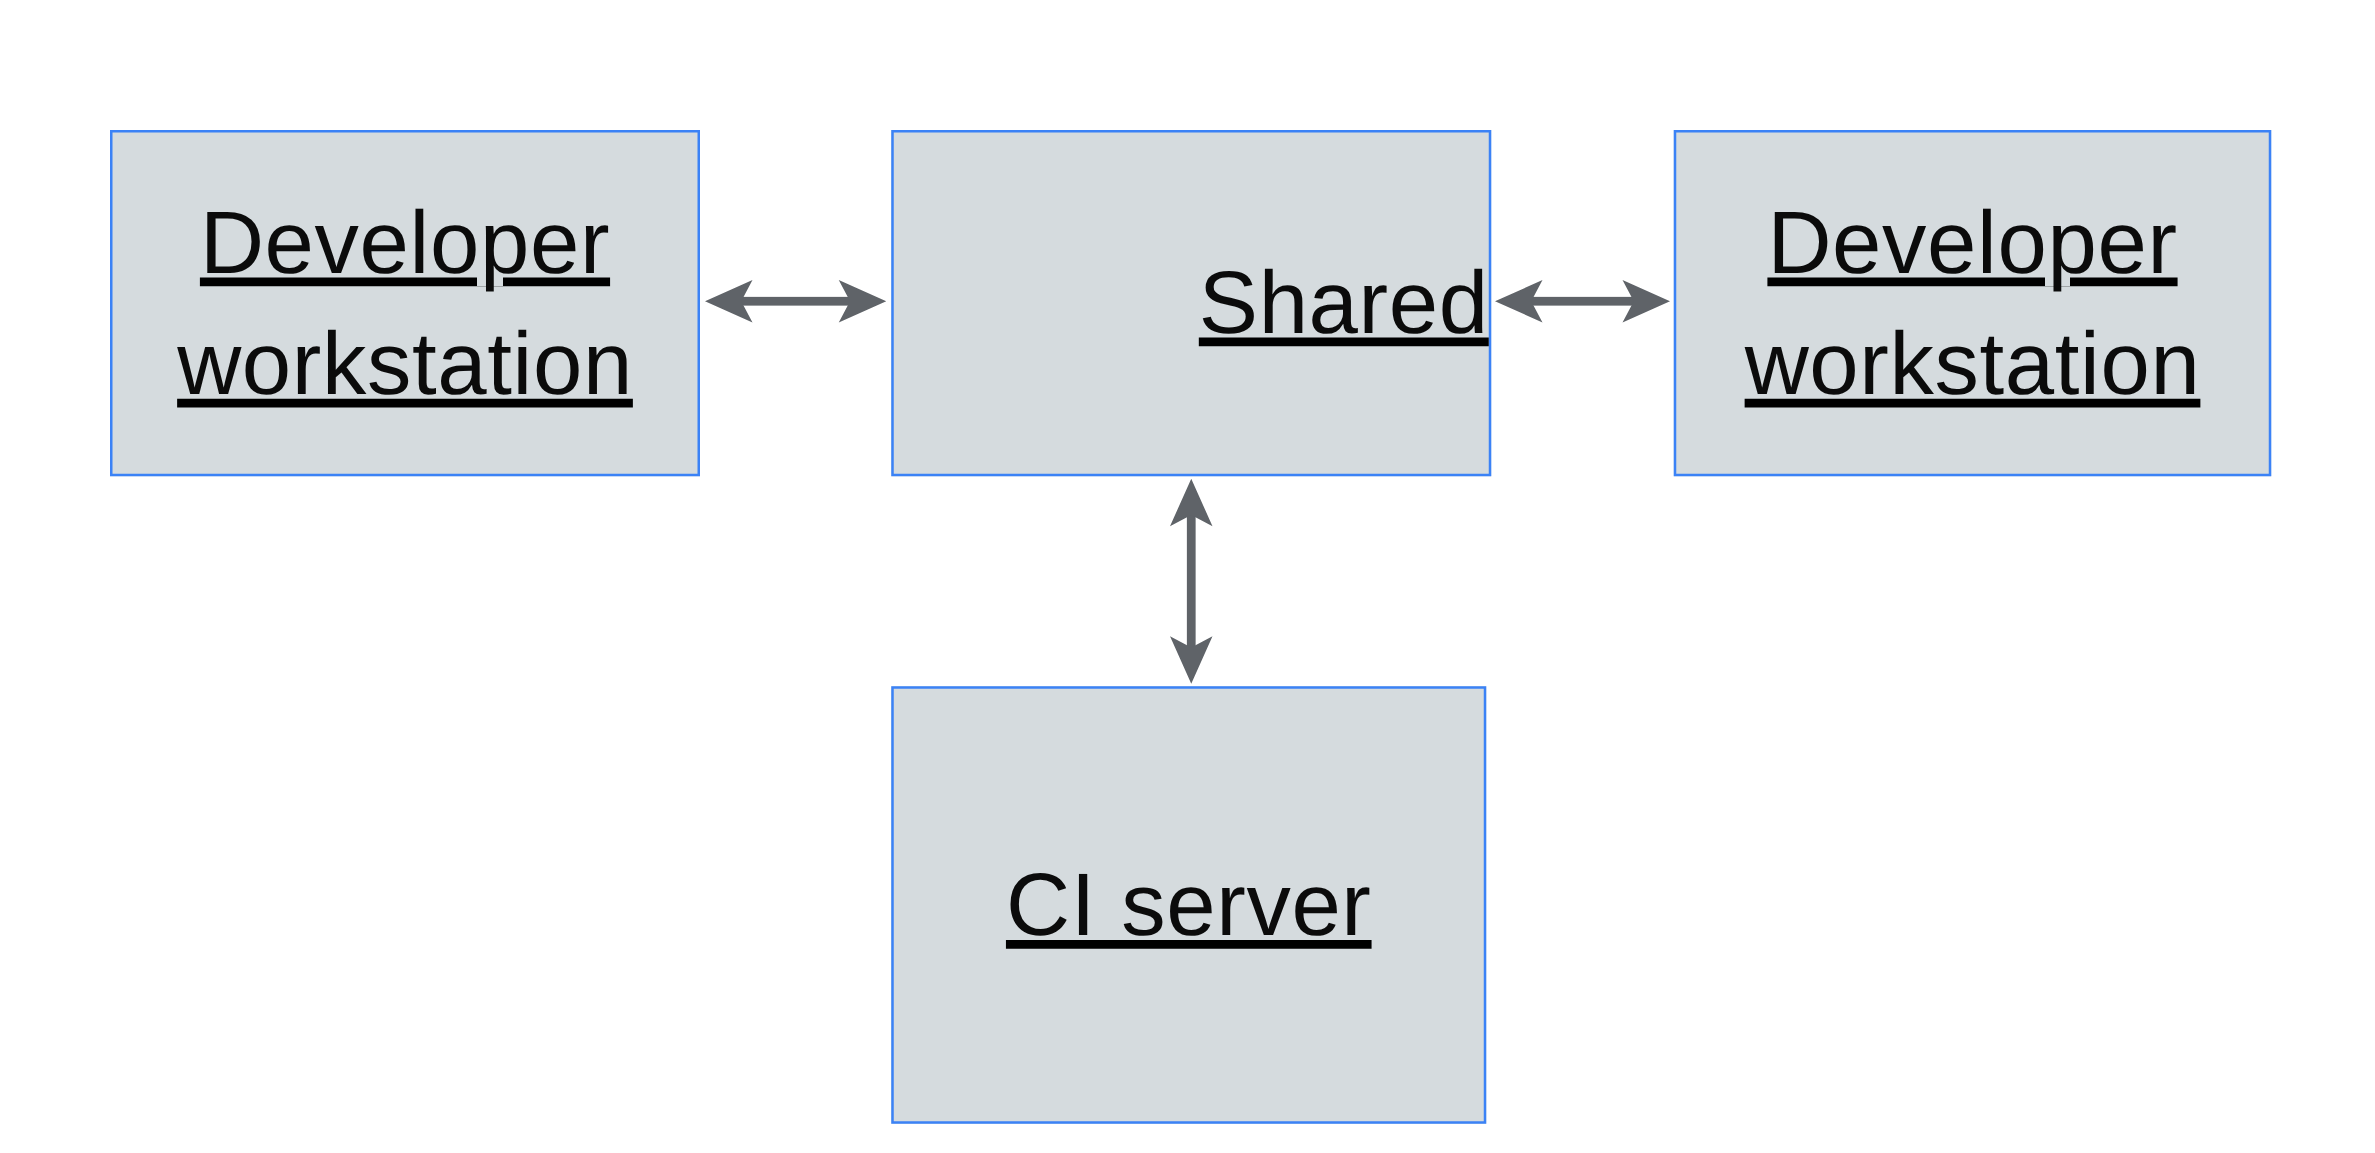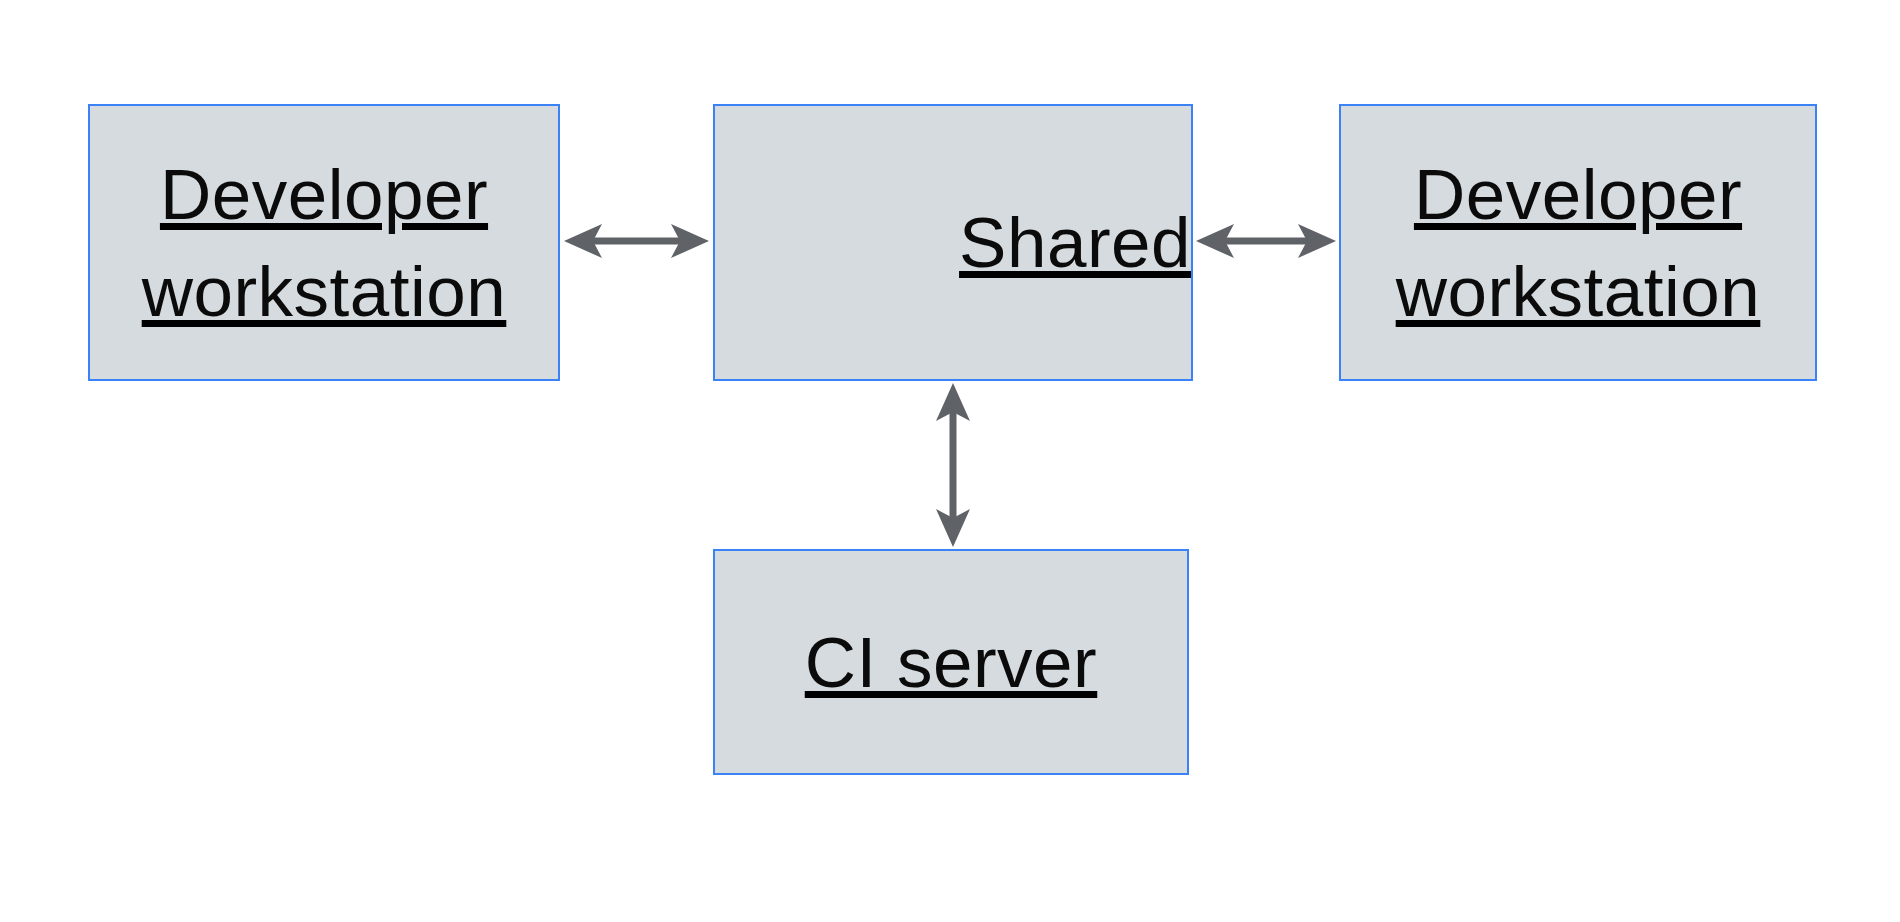--- a/index.html
+++ b/index.html
@@ -37,21 +37,21 @@
   .edge {
     position: absolute;
     display: block;
   }
   .edge svg { display: block; }
 
   
   #node-dev-left   { left: 88px;  top: 104px; width: 472px; height: 277px; }
   #node-cache      { left: 713px; top: 104px; width: 480px; height: 277px; align-items: flex-end; }
   #node-dev-right  { left: 1339px; top: 104px; width: 478px; height: 277px; }
-  #node-ci         { left: 713px; top: 549px; width: 476px; height: 226px; }
+  #node-ci         { left: 713px; top: 549px; width: 476px; height: 350px; }
 
   
   #edge-left   { left: 560px;  top: 217px; width: 153px; height: 48px; }
   #edge-right  { left: 1193px; top: 217px; width: 146px; height: 48px; }
   #edge-down   { left: 929px;  top: 381px; width: 48px;  height: 168px; }
 </style>
 </head>
 <body>
 
 <div class="canvas">

